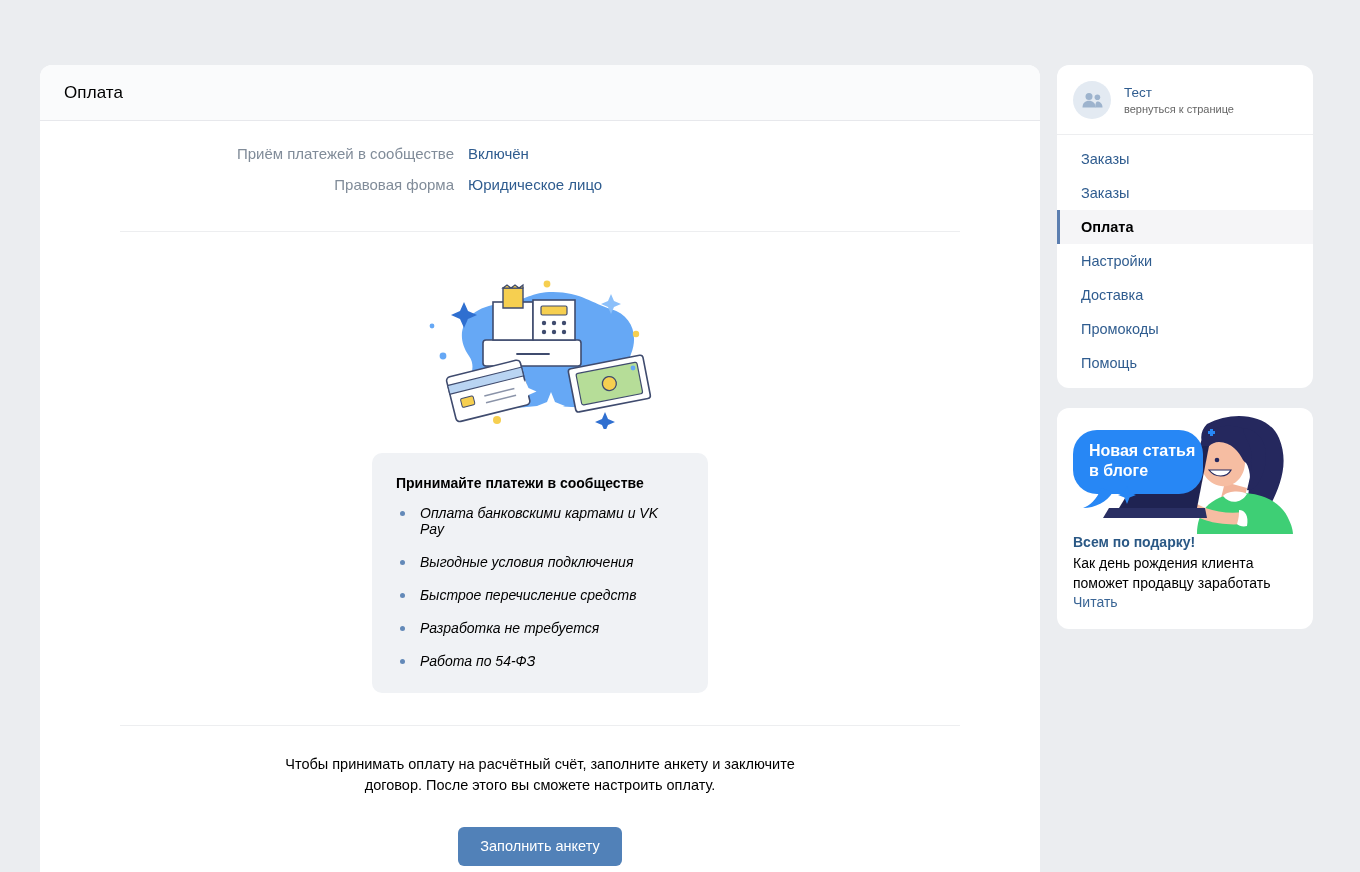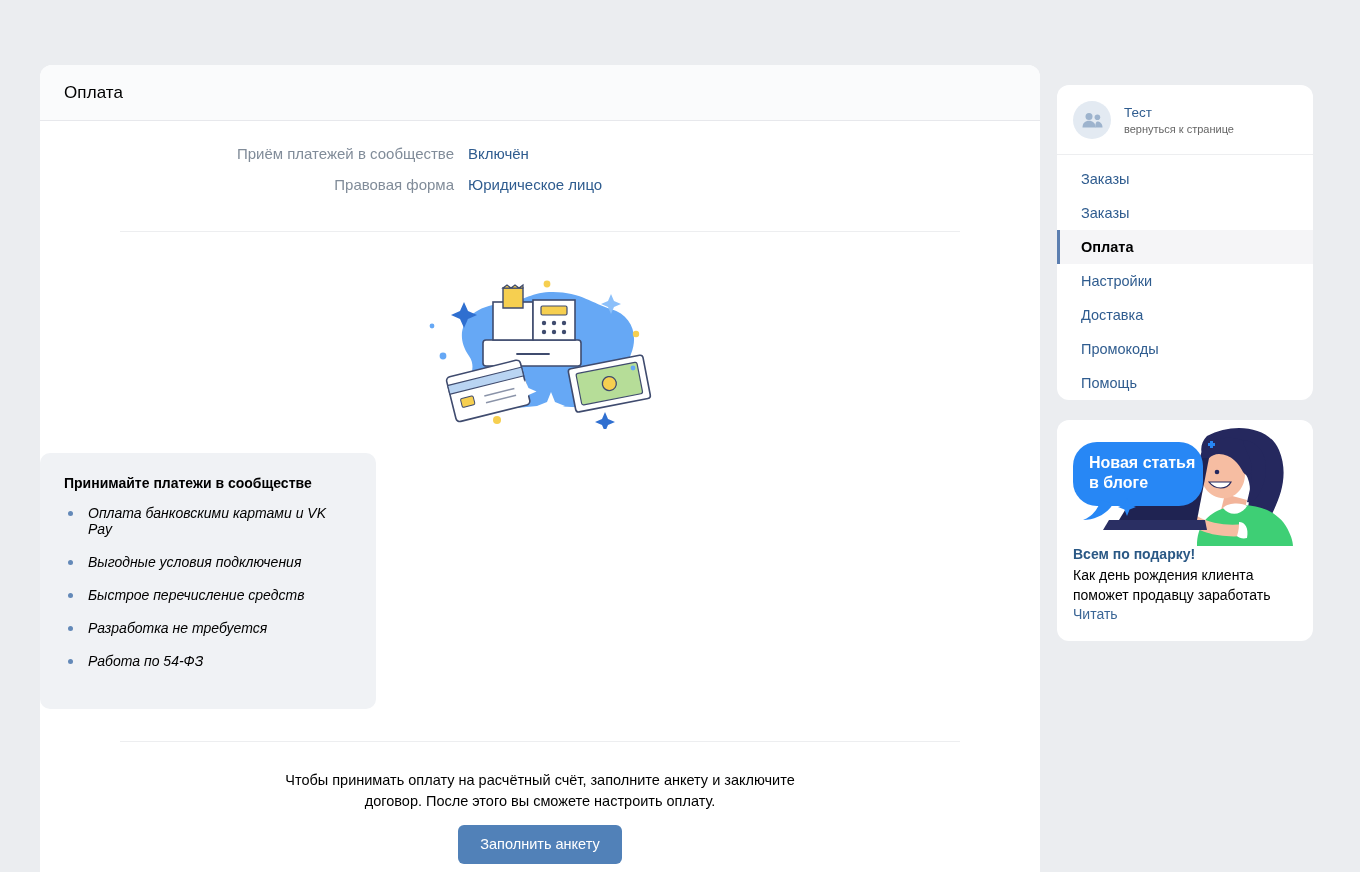--- a/index.html
+++ b/index.html
@@ -79,21 +79,21 @@
   
   .illustration-wrap {
     display: flex;
     justify-content: center;
     padding: 32px 0 10px 0;
   }
 
   
   .feature-box-wrap {
     display: flex;
-    justify-content: flex-start;
+    justify-content: center;
     padding: 14px 0 0 0;
   }
   .feature-box {
     width: 336px;
     background: #f0f2f5;
     border-radius: 10px;
     padding: 22px 24px 24px 24px;
   }
   .feature-title {
     font-size: 14px;
@@ -102,21 +102,21 @@
     margin-bottom: 14px;
   }
   .feature-list { list-style: none; font-style: italic; }
   .feature-item {
     position: relative;
     font-size: 14px;
     color: #000;
     padding-left: 24px;
     margin-bottom: 17px;
   }
-  .feature-item:last-child { margin-bottom: 16px; }
+  .feature-item:last-child { margin-bottom: 0; }
   .feature-item .dot {
     position: absolute;
     left: 4px;
     top: 6px;
     width: 5px;
     height: 5px;
     border-radius: 50%;
     background: #6389b8;
   }
 
@@ -133,21 +133,21 @@
   }
   .cta-text {
     font-size: 14.5px;
     color: #000;
     line-height: 1.42;
     max-width: 540px;
     margin: 0 auto;
   }
   .cta-button {
     display: inline-block;
-    margin-top: 14px;
+    margin-top: 32px;
     background: #5181b8;
     color: #fff;
     border: none;
     border-radius: 6px;
     font-family: inherit;
     font-size: 14.5px;
     padding: 11px 22px 12px 22px;
     cursor: pointer;
   }
   .cta-link {
@@ -159,21 +159,21 @@
     cursor: pointer;
   }
 
   
   .sidebar { width: 256px; flex: 0 0 auto; }
 
   .nav-card {
     background: #fff;
     border-radius: 12px;
     overflow: hidden;
-    margin-top: 20px;
+    padding-bottom: 8px;
   }
 
   .group-head {
     display: flex;
     align-items: center;
     gap: 13px;
     padding: 16px 16px 15px 16px;
     border-bottom: 1px solid #edeef0;
     cursor: pointer;
   }

